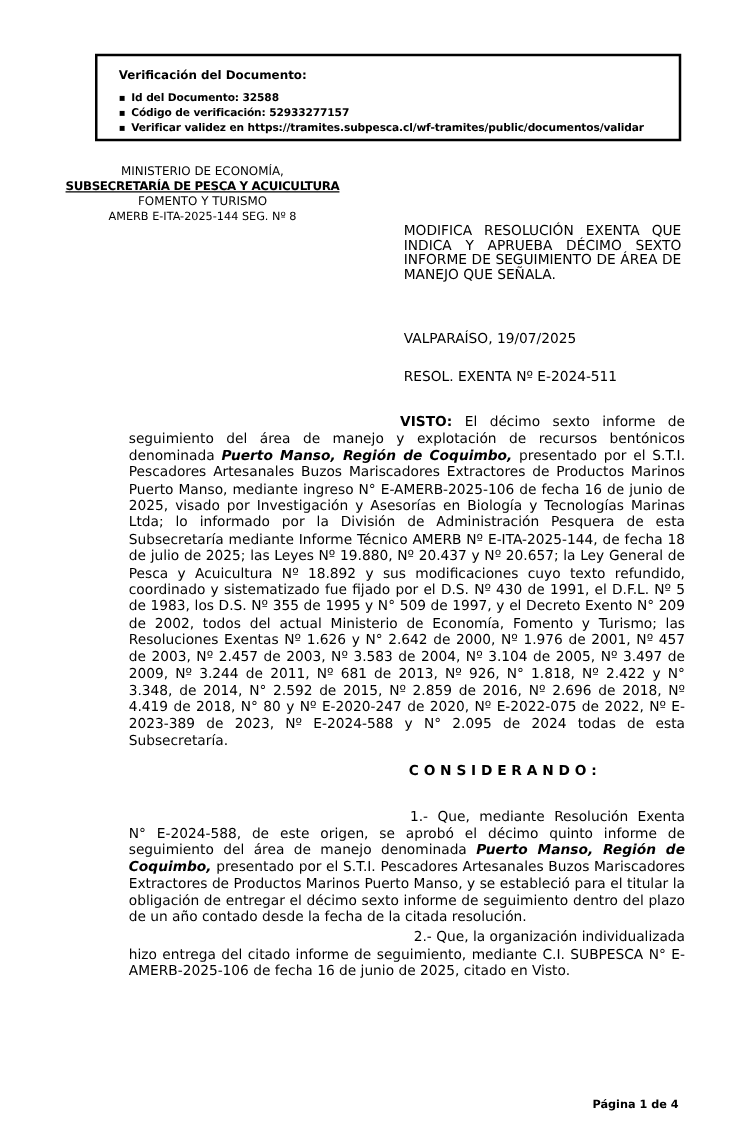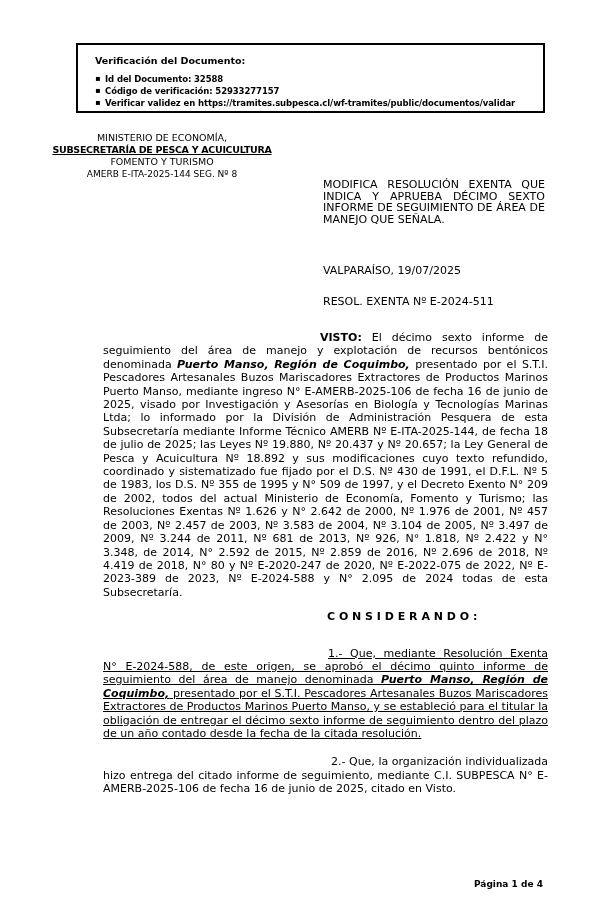--- a/index.html
+++ b/index.html
@@ -55,22 +55,22 @@
 
   
   .body-text {
     position: absolute;
     left: 103px; top: 331px; width: 445px;
     font-size: 11px; line-height: 13.4px;
     text-align: justify;
   }
   .para { margin: 0; }
   .p-visto { text-indent: 217px; }
-  .p-c1 { text-indent: 225px; text-decoration: underline; }
-  .p-c2 { text-indent: 228px; margin-top: 15px; }
+  .p-c1 { text-indent: 225px; }
+  .p-c2 { text-indent: 228px; margin-top: 3px; }
   .considerando-heading {
     font-weight: bold; padding-left: 224px;
     margin-top: 11px; margin-bottom: 23px;
     text-align: left; white-space: nowrap;
   }
   .seg-bold { font-weight: bold; }
   .seg-bi { font-weight: bold; font-style: italic; }
 
   
   .footer {

